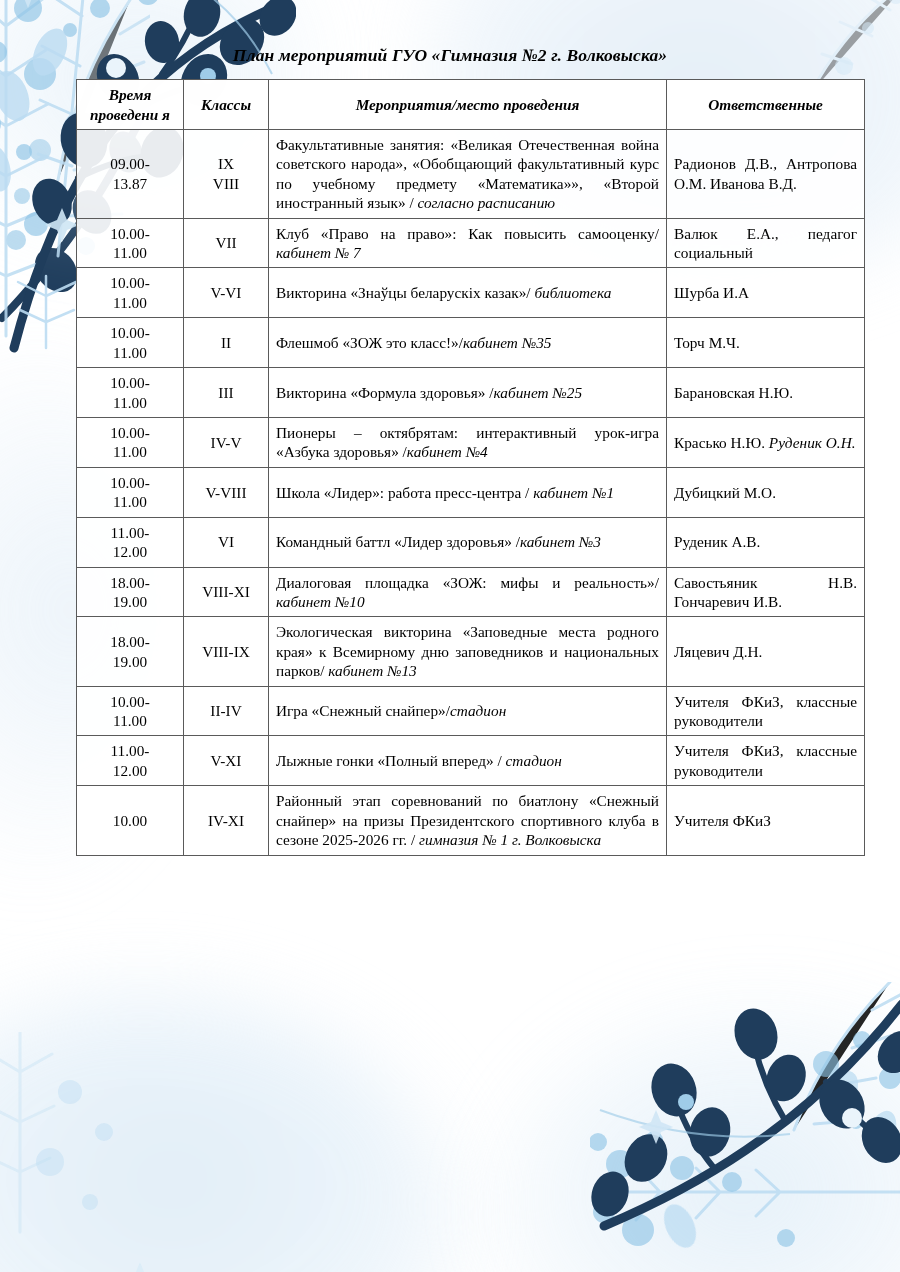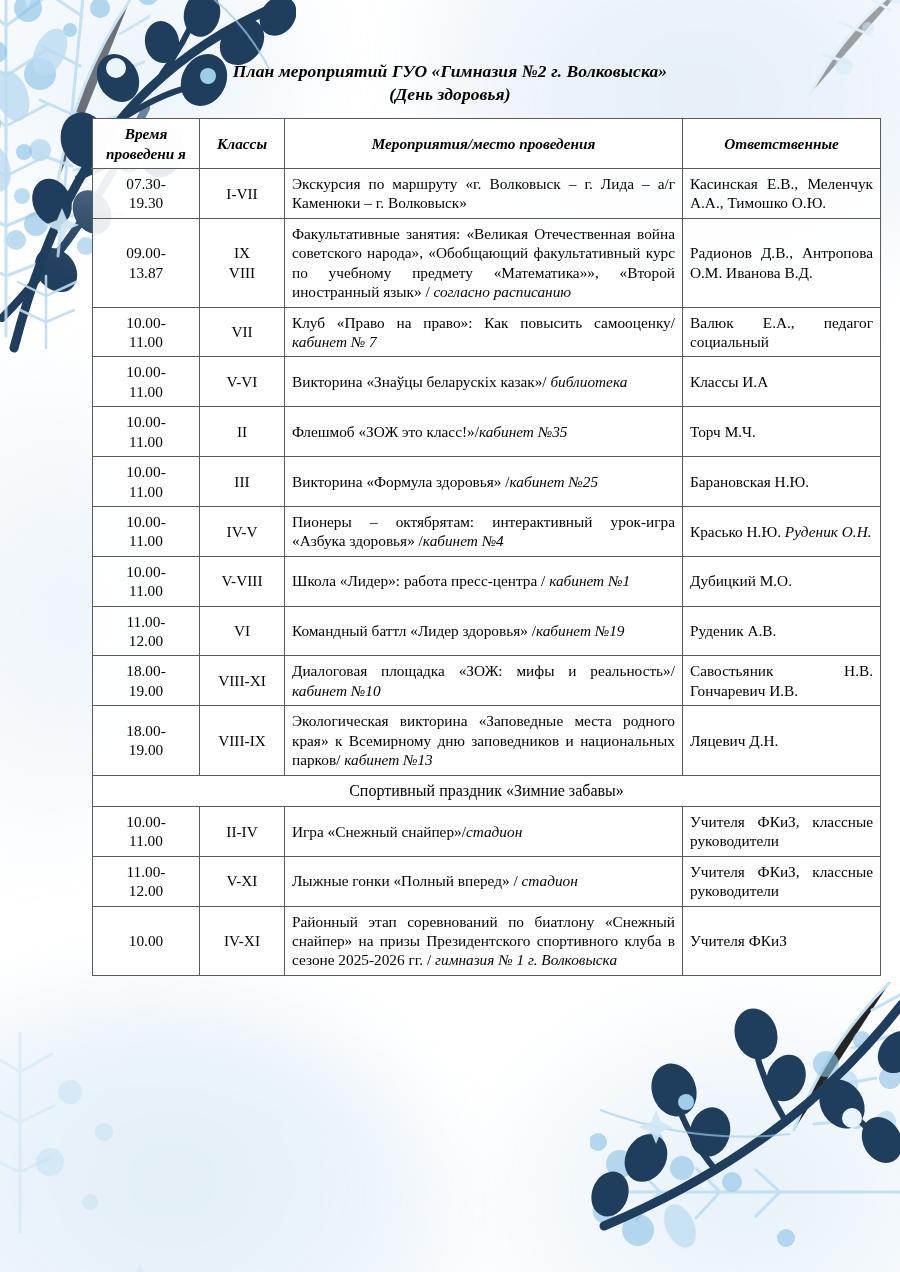--- a/index.html
+++ b/index.html
@@ -34,21 +34,21 @@
              background: radial-gradient(ellipse at 70% 50%, #dceaf6 0%, rgba(250,252,255,0) 75%); }
 
   .corner-svg { position: absolute; }
   .corner-tl { left: -34px; top: -44px; }
   .corner-br { right: -30px; bottom: -40px; }
   .corner-bl { left: -20px; bottom: -60px; opacity: .95; }
   .corner-tr { right: -20px; top: -30px; opacity: .5; }
   .edge-r   { right: -34px; top: 760px; }
 
   
-  .page { position: relative; z-index: 3; padding: 16px; }
+  .page { position: relative; z-index: 3; padding: 0; }
 
   .doc-title {
     text-align: center;
     font-weight: bold;
     font-style: italic;
     font-size: 17.5px;
     line-height: 1.32;
     color: #000;
     padding-top: 44px;
     letter-spacing: .1px;
@@ -269,67 +269,59 @@
     <g fill="#d9ecf8" opacity=".85">
       <path d="M160 230 l7 17 17 7 -17 7 -7 17 -7 -17 -17 -7 17 -7z"></path>
     </g>
   </svg>
 </div>
 
 <div class="page">
 
   <div class="doc-title">
     <div>План мероприятий ГУО «Гимназия №2 г. Волковыска»</div>
-    <div>(День здоровья)</div>
   </div>
 
   <table class="plan">
     <colgroup>
       <col class="c-time">
         <col class="c-class">
         <col class="c-event">
         <col class="c-resp">
     </colgroup>
     <thead>
       <tr>
         <th>Время проведени я</th>
         <th>Классы</th>
         <th>Мероприятия/место проведения</th>
         <th>Ответственные</th>
       </tr>
     </thead>
     <tbody id="tbody-main">
         <tr>
-          <td class="time">07.30-
-19.30</td>
-          <td class="cls">I-VII</td>
-          <td class="event">Экскурсия по маршруту «г. Волковыск – г. Лида – а/г Каменюки – г. Волковыск»</td>
-          <td class="resp">Касинская Е.В., Меленчук А.А., Тимошко О.Ю.</td>
-        </tr>
-        <tr>
           <td class="time">09.00-
 13.87</td>
           <td class="cls">IX
 VIII</td>
           <td class="event">Факультативные занятия: «Великая Отечественная война советского народа», «Обобщающий факультативный курс по учебному предмету «Математика»», «Второй иностранный язык» / <i>согласно расписанию</i></td>
           <td class="resp">Радионов Д.В., Антропова О.М. Иванова В.Д.</td>
         </tr>
         <tr>
           <td class="time">10.00-
 11.00</td>
           <td class="cls">VII</td>
           <td class="event">Клуб «Право на право»: Как повысить самооценку/ <i>кабинет № 7</i></td>
           <td class="resp">Валюк Е.А., педагог социальный</td>
         </tr>
         <tr>
           <td class="time">10.00-
 11.00</td>
           <td class="cls">V-VI</td>
           <td class="event">Викторина «Знаўцы беларускіх казак»/ <i>библиотека</i></td>
-          <td class="resp">Классы И.А</td>
+          <td class="resp">Шурба И.А</td>
         </tr>
         <tr>
           <td class="time">10.00-
 11.00</td>
           <td class="cls">II</td>
           <td class="event">Флешмоб «ЗОЖ это класс!»/<i>кабинет №35</i></td>
           <td class="resp">Торч М.Ч.</td>
         </tr>
         <tr>
           <td class="time">10.00-
@@ -349,40 +341,37 @@
           <td class="time">10.00-
 11.00</td>
           <td class="cls">V-VIII</td>
           <td class="event">Школа «Лидер»: работа пресс-центра / <i>кабинет №1</i></td>
           <td class="resp">Дубицкий М.О.</td>
         </tr>
         <tr>
           <td class="time">11.00-
 12.00</td>
           <td class="cls">VI</td>
-          <td class="event">Командный баттл «Лидер здоровья» /<i>кабинет №19</i></td>
+          <td class="event">Командный баттл «Лидер здоровья» /<i>кабинет №3</i></td>
           <td class="resp">Руденик А.В.</td>
         </tr>
         <tr>
           <td class="time">18.00-
 19.00</td>
           <td class="cls">VIII-XI</td>
           <td class="event">Диалоговая площадка «ЗОЖ: мифы и реальность»/ <i>кабинет №10</i></td>
           <td class="resp">Савостьяник Н.В. Гончаревич И.В.</td>
         </tr>
         <tr>
           <td class="time">18.00-
 19.00</td>
           <td class="cls">VIII-IX</td>
           <td class="event">Экологическая викторина «Заповедные места родного края» к Всемирному дню заповедников и национальных парков/ <i>кабинет №13</i></td>
           <td class="resp">Ляцевич Д.Н.</td>
         </tr>
-        <tr class="section">
-          <td colspan="4">Спортивный праздник «Зимние забавы»</td>
-        </tr>
         <tr>
           <td class="time">10.00-
 11.00</td>
           <td class="cls">II-IV</td>
           <td class="event">Игра «Снежный снайпер»/<i>стадион</i></td>
           <td class="resp mid">Учителя ФКиЗ, классные руководители</td>
         </tr>
         <tr>
           <td class="time">11.00-
 12.00</td>

